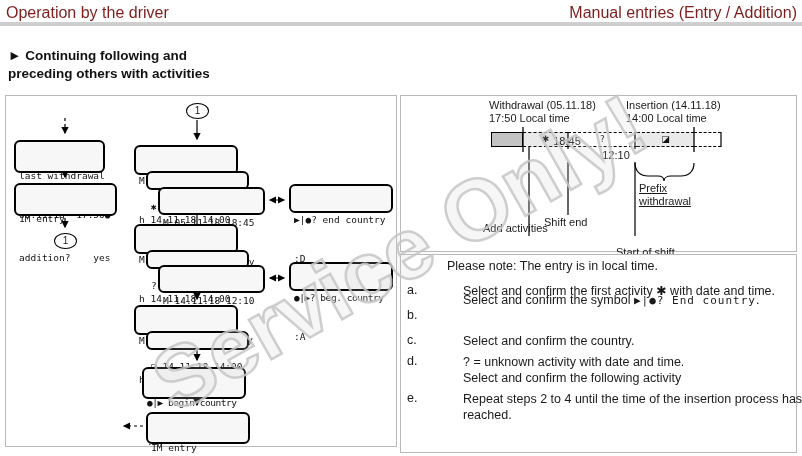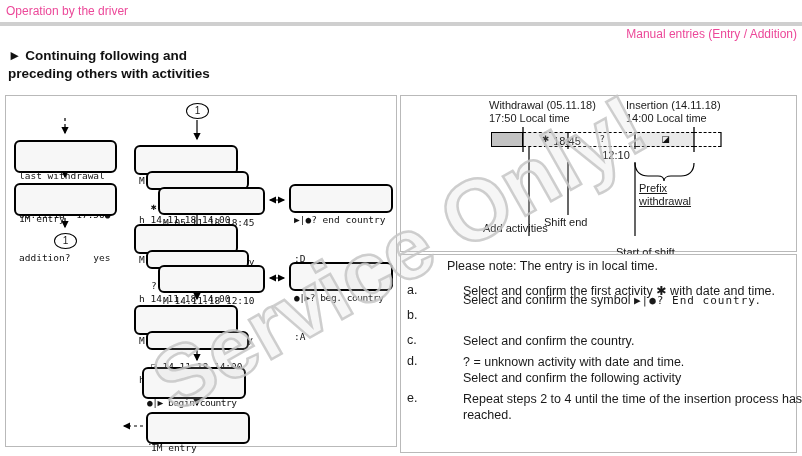--- a/index.html
+++ b/index.html
@@ -1,18 +1,18 @@
 <!DOCTYPE html>
 <html><head>
 <meta charset="utf-8">
 <style>
   html,body{margin:0;padding:0;background:#fff;}
   #app{position:relative;width:802px;height:456px;background:#fff;overflow:hidden;
        font-family:"Liberation Sans",sans-serif;color:#1a1a1a;}
-  .hdr{position:absolute;top:4px;font-size:12px;color:#ec4899;}
+  .hdr{position:absolute;top:4px;font-size:16px;color:#7f1d1d;}
   .divider{position:absolute;left:0;top:22px;width:802px;height:4px;background:#cfcfcf;}
   .heading{position:absolute;left:8px;top:47px;font-size:13.5px;font-weight:bold;line-height:18px;color:#111;}
   .panel{position:absolute;background:#fff;border:1px solid #b9b9b9;box-sizing:border-box;}
   .lcd{position:absolute;border:2.5px solid #000;border-radius:6px;background:#f7f7f7;
        font-family:"DejaVu Sans Mono",monospace;font-size:9.5px;line-height:13px;
        white-space:pre;padding:1px 3px;box-sizing:border-box;color:#111;}
   .lcd .tight{letter-spacing:-0.45px;}
   .circle{position:absolute;width:21px;height:14px;border:1.5px solid #000;border-radius:50%;
        background:#fff;text-align:center;font-size:10px;line-height:14px;}
   svg.cn{position:absolute;left:0;top:0;overflow:visible;}
@@ -28,21 +28,21 @@
        font-size:86px;font-weight:bold;white-space:nowrap;line-height:1;
        transform:rotate(-29.5deg);transform-origin:0 50%;
        color:rgba(205,205,205,0.18);-webkit-text-stroke:2.5px rgba(198,198,198,0.85);}
 </style>
 </head>
 <body>
 
 <div id="app">
 
   <div class="hdr" style="left:6px;">Operation by the driver</div>
-  <div class="hdr" style="right:5px;text-align:right;margin-top:23px;">Manual entries (Entry / Addition)</div>
+  <div class="hdr" style="right:5px;text-align:right;">Manual entries (Entry / Addition)</div>
   <div class="divider"></div>
 
   <div class="heading">
     <span>►</span>
     <span>Continuing following and</span><br>
     <span>preceding others with activities</span>
   </div>
 
   <div class="panel" style="left:5px;top:95px;width:392px;height:352px;">
 
@@ -61,21 +61,21 @@
       <path d="M191,254 V264" stroke="#000" stroke-width="1.2" marker-end="url(#ah)"></path>
       <path d="M191,299 V309" stroke="#000" stroke-width="1.2" marker-end="url(#ah)"></path>
       <path d="M137,330 H118" stroke="#000" stroke-width="1.2" stroke-dasharray="3 3" marker-end="url(#ah)"></path>
       <path d="M264,104 H278" stroke="#000" stroke-width="1.2" stroke-dasharray="3 3" marker-start="url(#ah)" marker-end="url(#ah)"></path>
       <path d="M264,182 H278" stroke="#000" stroke-width="1.2" stroke-dasharray="3 3" marker-start="url(#ah)" marker-end="url(#ah)"></path>
     </svg>
 
     <div class="circle" style="left:180px;top:7px;">1</div>
     <div class="circle" style="left:48px;top:137px;">1</div>
 
-    <div class="lcd" style="left:8px;top:44px;width:103px;height:33px;">
+    <div class="lcd" style="left:8px;top:44px;width:91px;height:33px;">
       <div>last withdrawal</div>
       <div>05.11.18  17:50●</div>
     </div>
     <div class="lcd" style="left:8px;top:87px;width:103px;height:33px;">
       <div>1M entry</div>
       <div>addition?    yes</div>
     </div>
 
     <div class="lcd" style="left:128px;top:49px;width:104px;height:30px;">
       <div>M 05.11.18 17:50</div>

